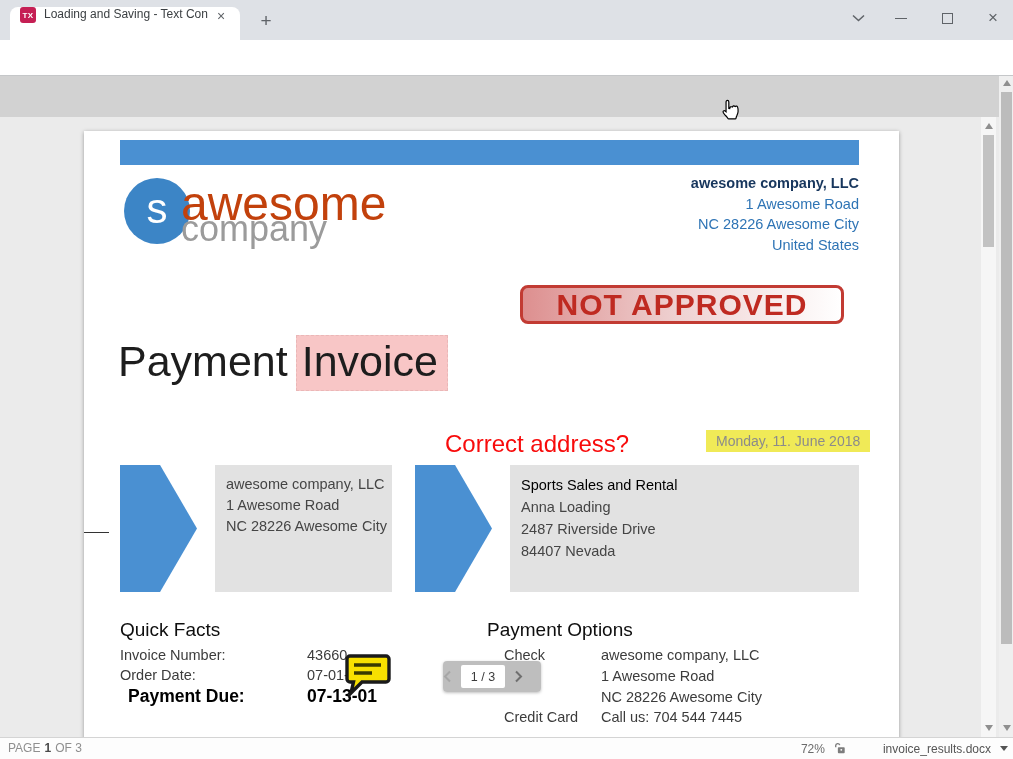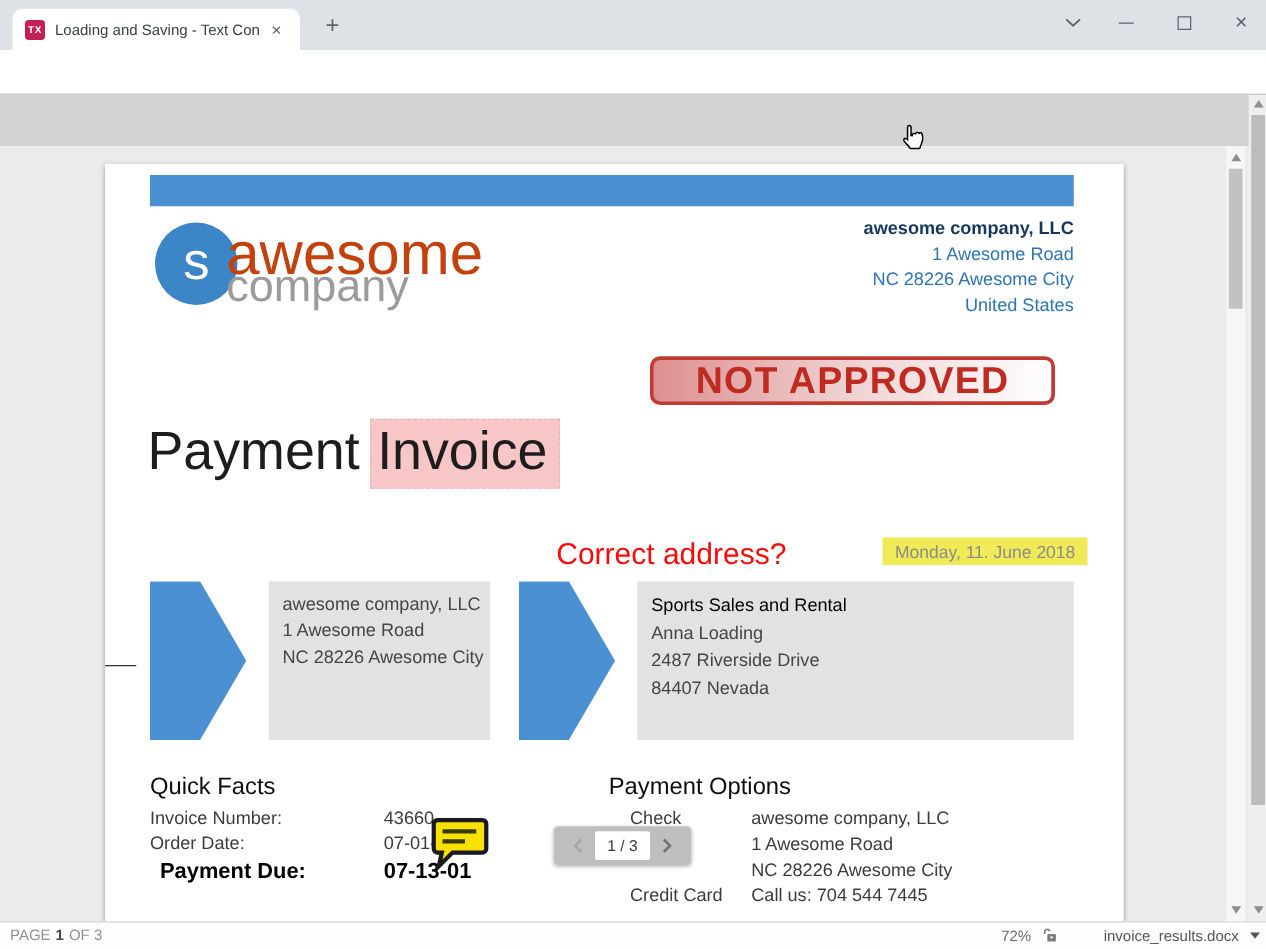--- a/index.html
+++ b/index.html
@@ -5,21 +5,21 @@
   * { margin:0; padding:0; box-sizing:border-box; }
   html,body { background:#fff; }
   #app {
     position:relative; width:1013px; height:759px; overflow:hidden;
     font-family:"Liberation Sans", sans-serif; -webkit-font-smoothing:antialiased;
   }
 
   
   .tabbar { position:absolute; left:0; top:0; width:1013px; height:40px; background:#dee1e6; }
   .tab { position:absolute; left:10px; top:7px; width:230px; height:33px; background:#fff;
-         border-radius:8px 8px 0 0; display:flex; align-items:center; padding:0 8px 0 10px; }
+         border-radius:8px 8px 0 0; display:flex; padding:0 8px 0 10px; }
   .favicon { width:16px; height:16px; border-radius:3px; background:#c51f54; color:#fff;
              font-size:8px; font-weight:bold; display:flex; align-items:center; justify-content:center;
              letter-spacing:.5px; flex:0 0 16px; }
   .tab-title { margin-left:8px; width:164px; overflow:hidden; white-space:nowrap;
                font-size:12px; color:#3c4043; }
   .tab-close { margin-left:4px; font-size:14px; color:#5f6368; width:18px; height:18px;
                display:flex; align-items:center; justify-content:center; border-radius:50%; cursor:pointer; }
   .newtab { position:absolute; left:254px; top:9px; width:24px; height:24px; color:#5f6368;
             font-size:19px; display:flex; align-items:center; justify-content:center; }
   .winctl { position:absolute; top:5px; height:26px; width:26px; display:flex; align-items:center; justify-content:center; color:#5f6368; }
@@ -106,23 +106,23 @@
   .box-to .b-name { font-weight:normal; color:#000; }
   .foldmark { position:absolute; left:0; top:401px; width:25px; border-top:1.5px solid #333; }
   .sec-head { position:absolute; font-size:19px; font-weight:normal; color:#0e0e0e; }
   .qf-head { left:36px; top:488px; }
   .po-head { left:403px; top:488px; }
   .docline { position:absolute; font-size:14.5px; color:#3c3c3c; white-space:nowrap; }
   .docline.bold { font-size:17.5px; font-weight:bold; color:#000; }
   .comment-icon { position:absolute; left:258px; top:521px; z-index:5; }
 
   
-  .pagenav { position:absolute; left:443px; top:661px; width:110px; height:31px; background:rgba(185,185,185,.92);
+  .pagenav { position:absolute; left:443px; top:661px; width:98px; height:31px; background:rgba(185,185,185,.92);
              border-radius:4px; box-shadow:0 1px 3px rgba(0,0,0,.25); display:flex; align-items:center;
-             justify-content:center; gap:9px; z-index:40; }
+             gap:9px; z-index:40; }
   .pn-chev { display:flex; align-items:center; }
   .pn-box { width:44px; height:23px; background:#fff; border-radius:2px; font-size:12.5px; color:#3c3c3c;
             display:flex; align-items:center; justify-content:center; }
 
   
   .scroll-inner { position:absolute; left:981px; top:117px; width:15px; height:620px; background:#f6f6f6; z-index:30; }
   .scroll-outer { position:absolute; left:999px; top:76px; width:14px; height:661px; background:#efefef; z-index:30; }
   .sthumb { position:absolute; left:2px; width:11px; background:#c2c2c2; }
   .scroll-outer .sthumb { background:#bcbcbc; }
   .tri-up, .tri-down { position:absolute; left:3.5px; width:0; height:0; border-left:4.5px solid transparent; border-right:4.5px solid transparent; }

